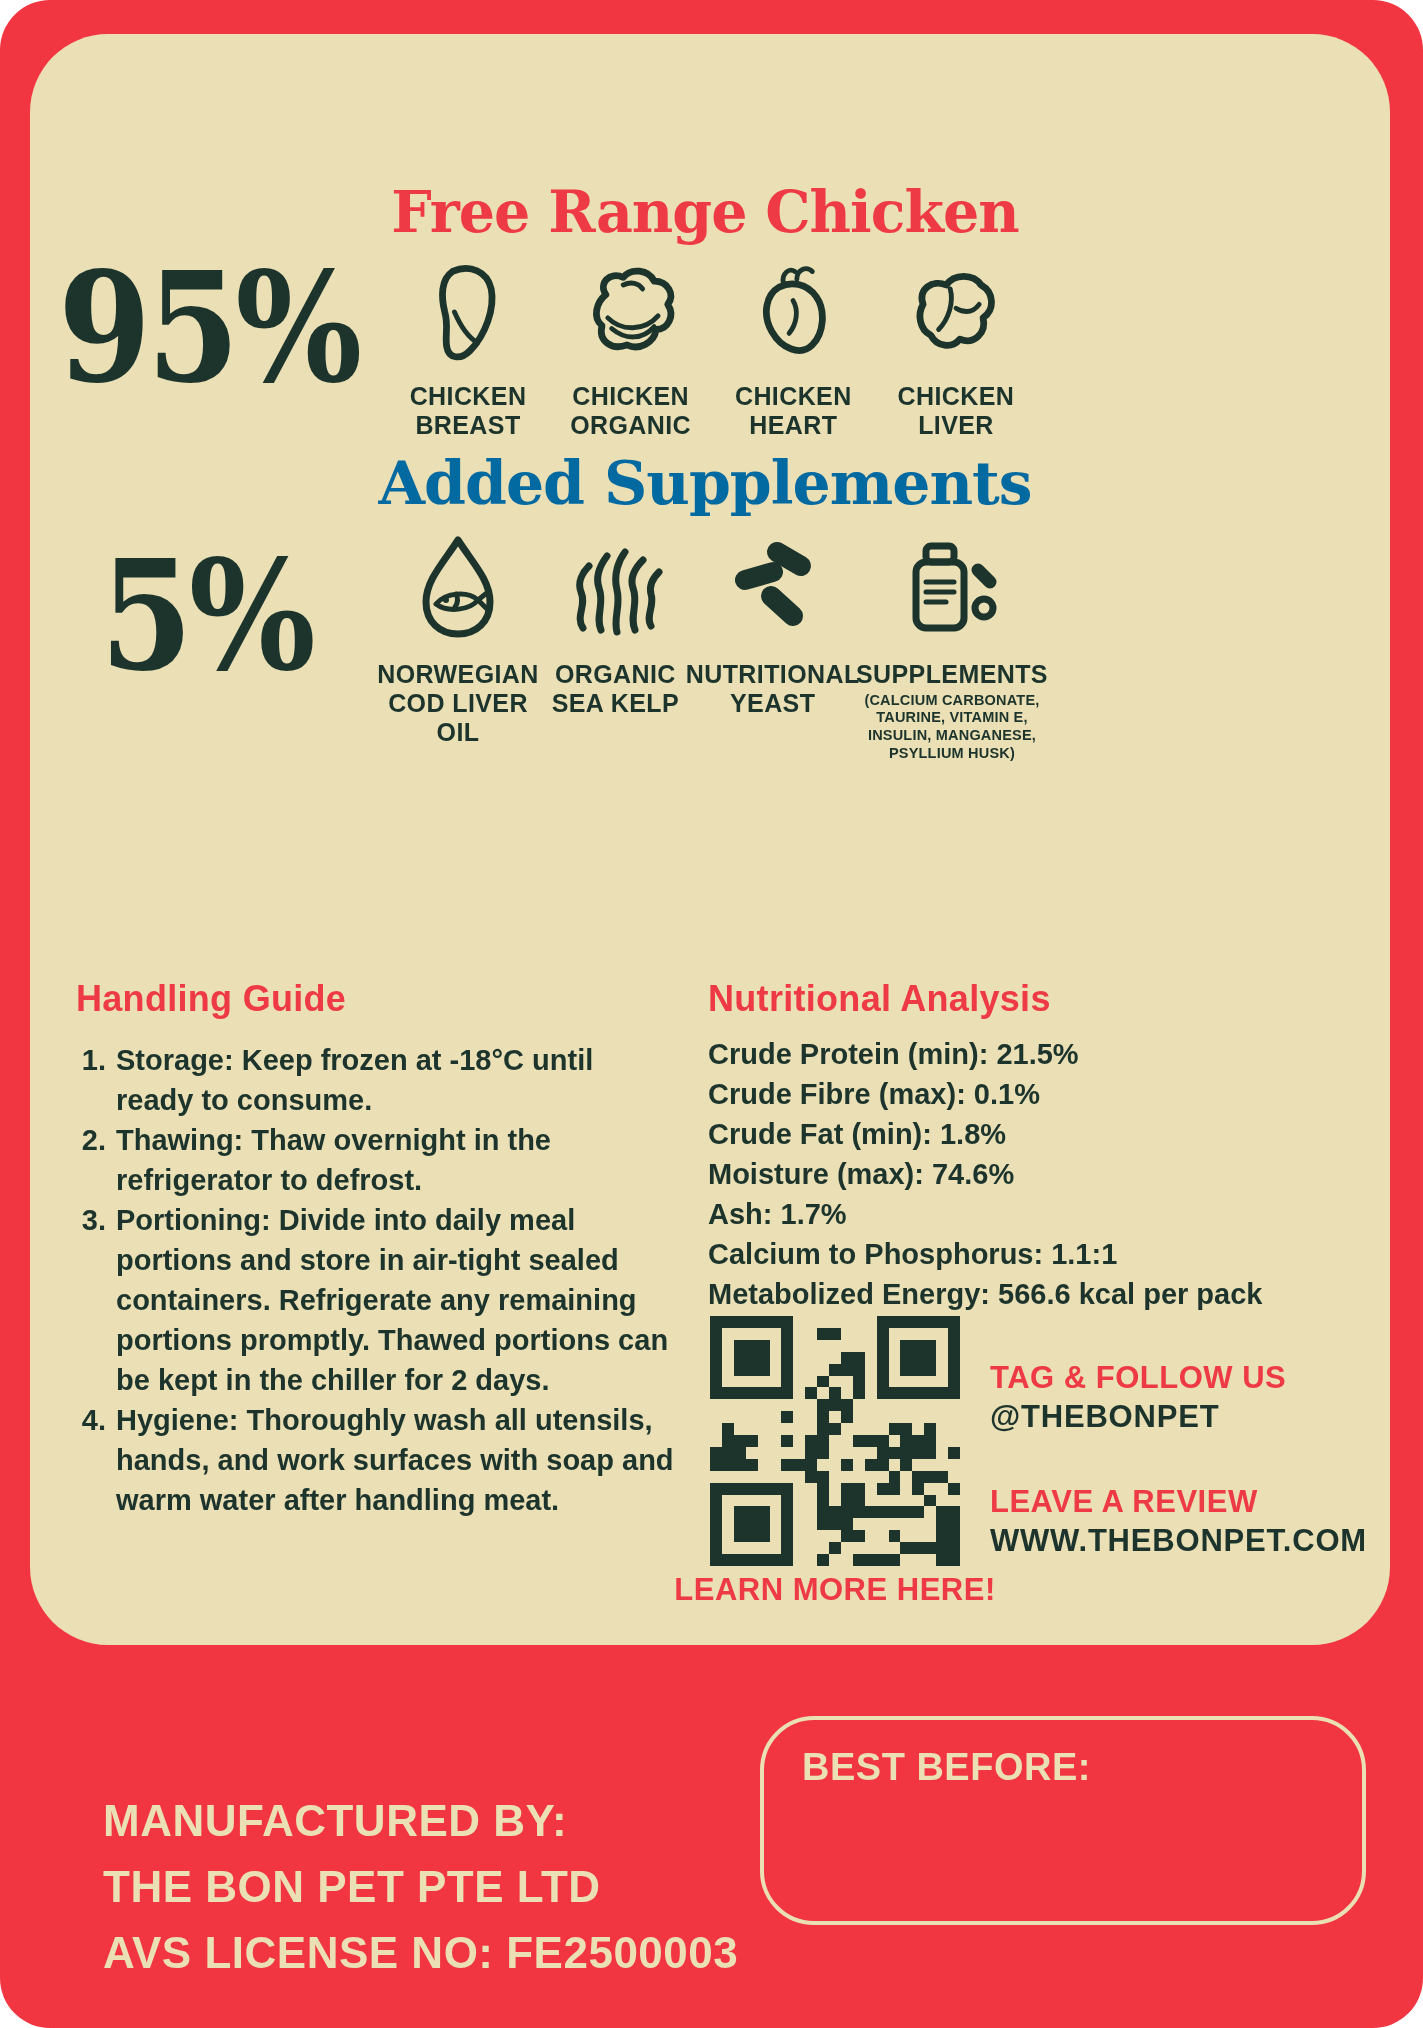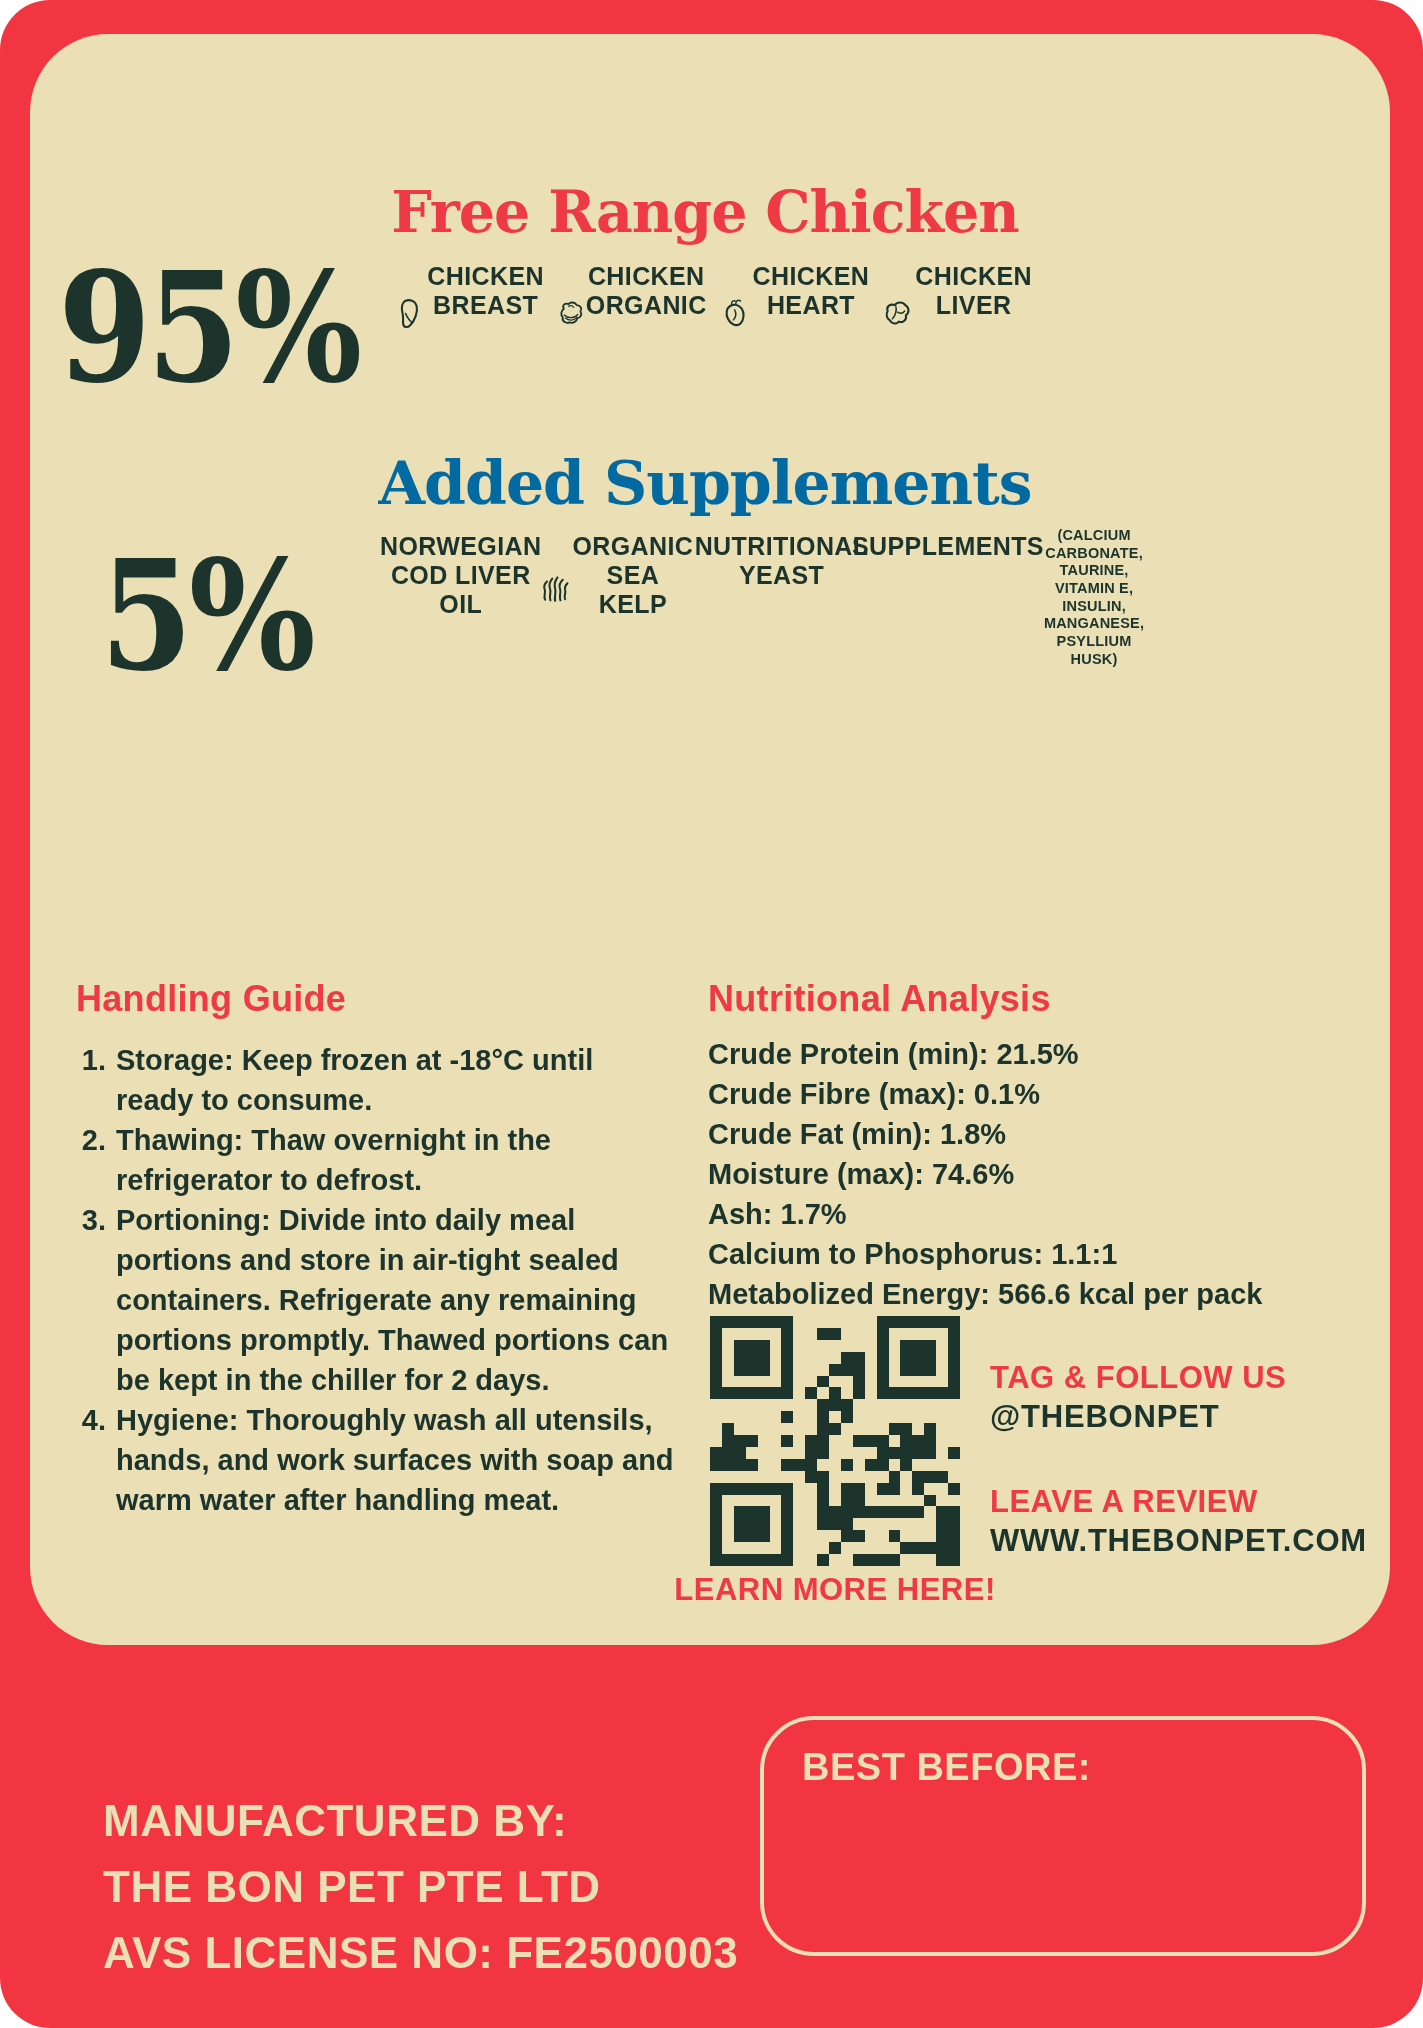--- a/index.html
+++ b/index.html
@@ -19,21 +19,21 @@
             font-size:57px;color:#EE3A44;letter-spacing:-1px;}
 
   .pct{position:absolute;color:#1C342C;font-size:152px;letter-spacing:-5px;
        transform:scaleX(.88);transform-origin:left top;line-height:1;}
   .pct-95{left:58px;top:252px;}
   .pct-5{left:100px;top:540px;}
 
   .icon-row{position:absolute;display:flex;justify-content:space-between;}
   .chicken-row{left:392px;top:254px;width:640px;}
   .supp-row{left:380px;top:524px;width:672px;}
-  .icon-col{display:flex;flex-direction:row;}
+  .icon-col{display:flex;flex-direction:column;align-items:center;}
   .chicken-row .icon-col{width:152px;}
   .supp-row .icon-col{width:156px;}
   .supp-row .icon-col.wide{width:200px;}
   .chicken-row svg.licon{width:116px;height:120px;}
   .supp-row svg.licon{width:120px;height:128px;}
   .icon-label{margin-top:8px;font-size:25px;font-weight:700;color:#1C342C;
               text-align:center;line-height:1.15;letter-spacing:.4px;}
   .icon-label span{display:block;}
   .sub-label{margin-top:3px;font-size:14.5px;font-weight:700;color:#1C342C;
              text-align:center;line-height:1.22;letter-spacing:.2px;}
@@ -58,21 +58,21 @@
               font-size:31px;font-weight:700;color:#EE3A44;letter-spacing:.5px;}
 
   .social{position:absolute;left:990px;top:1358px;}
   .social .group + .group{margin-top:46px;}
   .social .line-red{font-size:31px;font-weight:700;color:#EE3A44;letter-spacing:.5px;line-height:39px;}
   .social .line-dark{font-size:31px;font-weight:700;color:#1C342C;letter-spacing:.8px;line-height:39px;}
 
   .mfg{position:absolute;left:103px;top:1788px;}
   .mfg div{font-size:44px;font-weight:700;color:#EADFB5;line-height:66px;letter-spacing:.5px;}
 
-  .best-before{position:absolute;left:760px;top:1716px;width:606px;height:240px;
+  .best-before{position:absolute;left:760px;top:1716px;width:606px;height:209px;
                border:4px solid #EADFB5;border-radius:54px;box-sizing:border-box;}
   .bb-label{position:absolute;left:38px;top:26px;font-size:38px;font-weight:700;
             color:#EADFB5;letter-spacing:.5px;}
 
   svg.licon{fill:none;stroke:#1C342C;stroke-width:7;stroke-linecap:round;stroke-linejoin:round;}
   svg.licon .thin{stroke-width:5;}
   svg.licon .fat{stroke-width:20;}
   svg.licon .pillstroke{stroke-width:13;}
   svg.licon .solid{fill:#1C342C;stroke:none;}
 </style>

